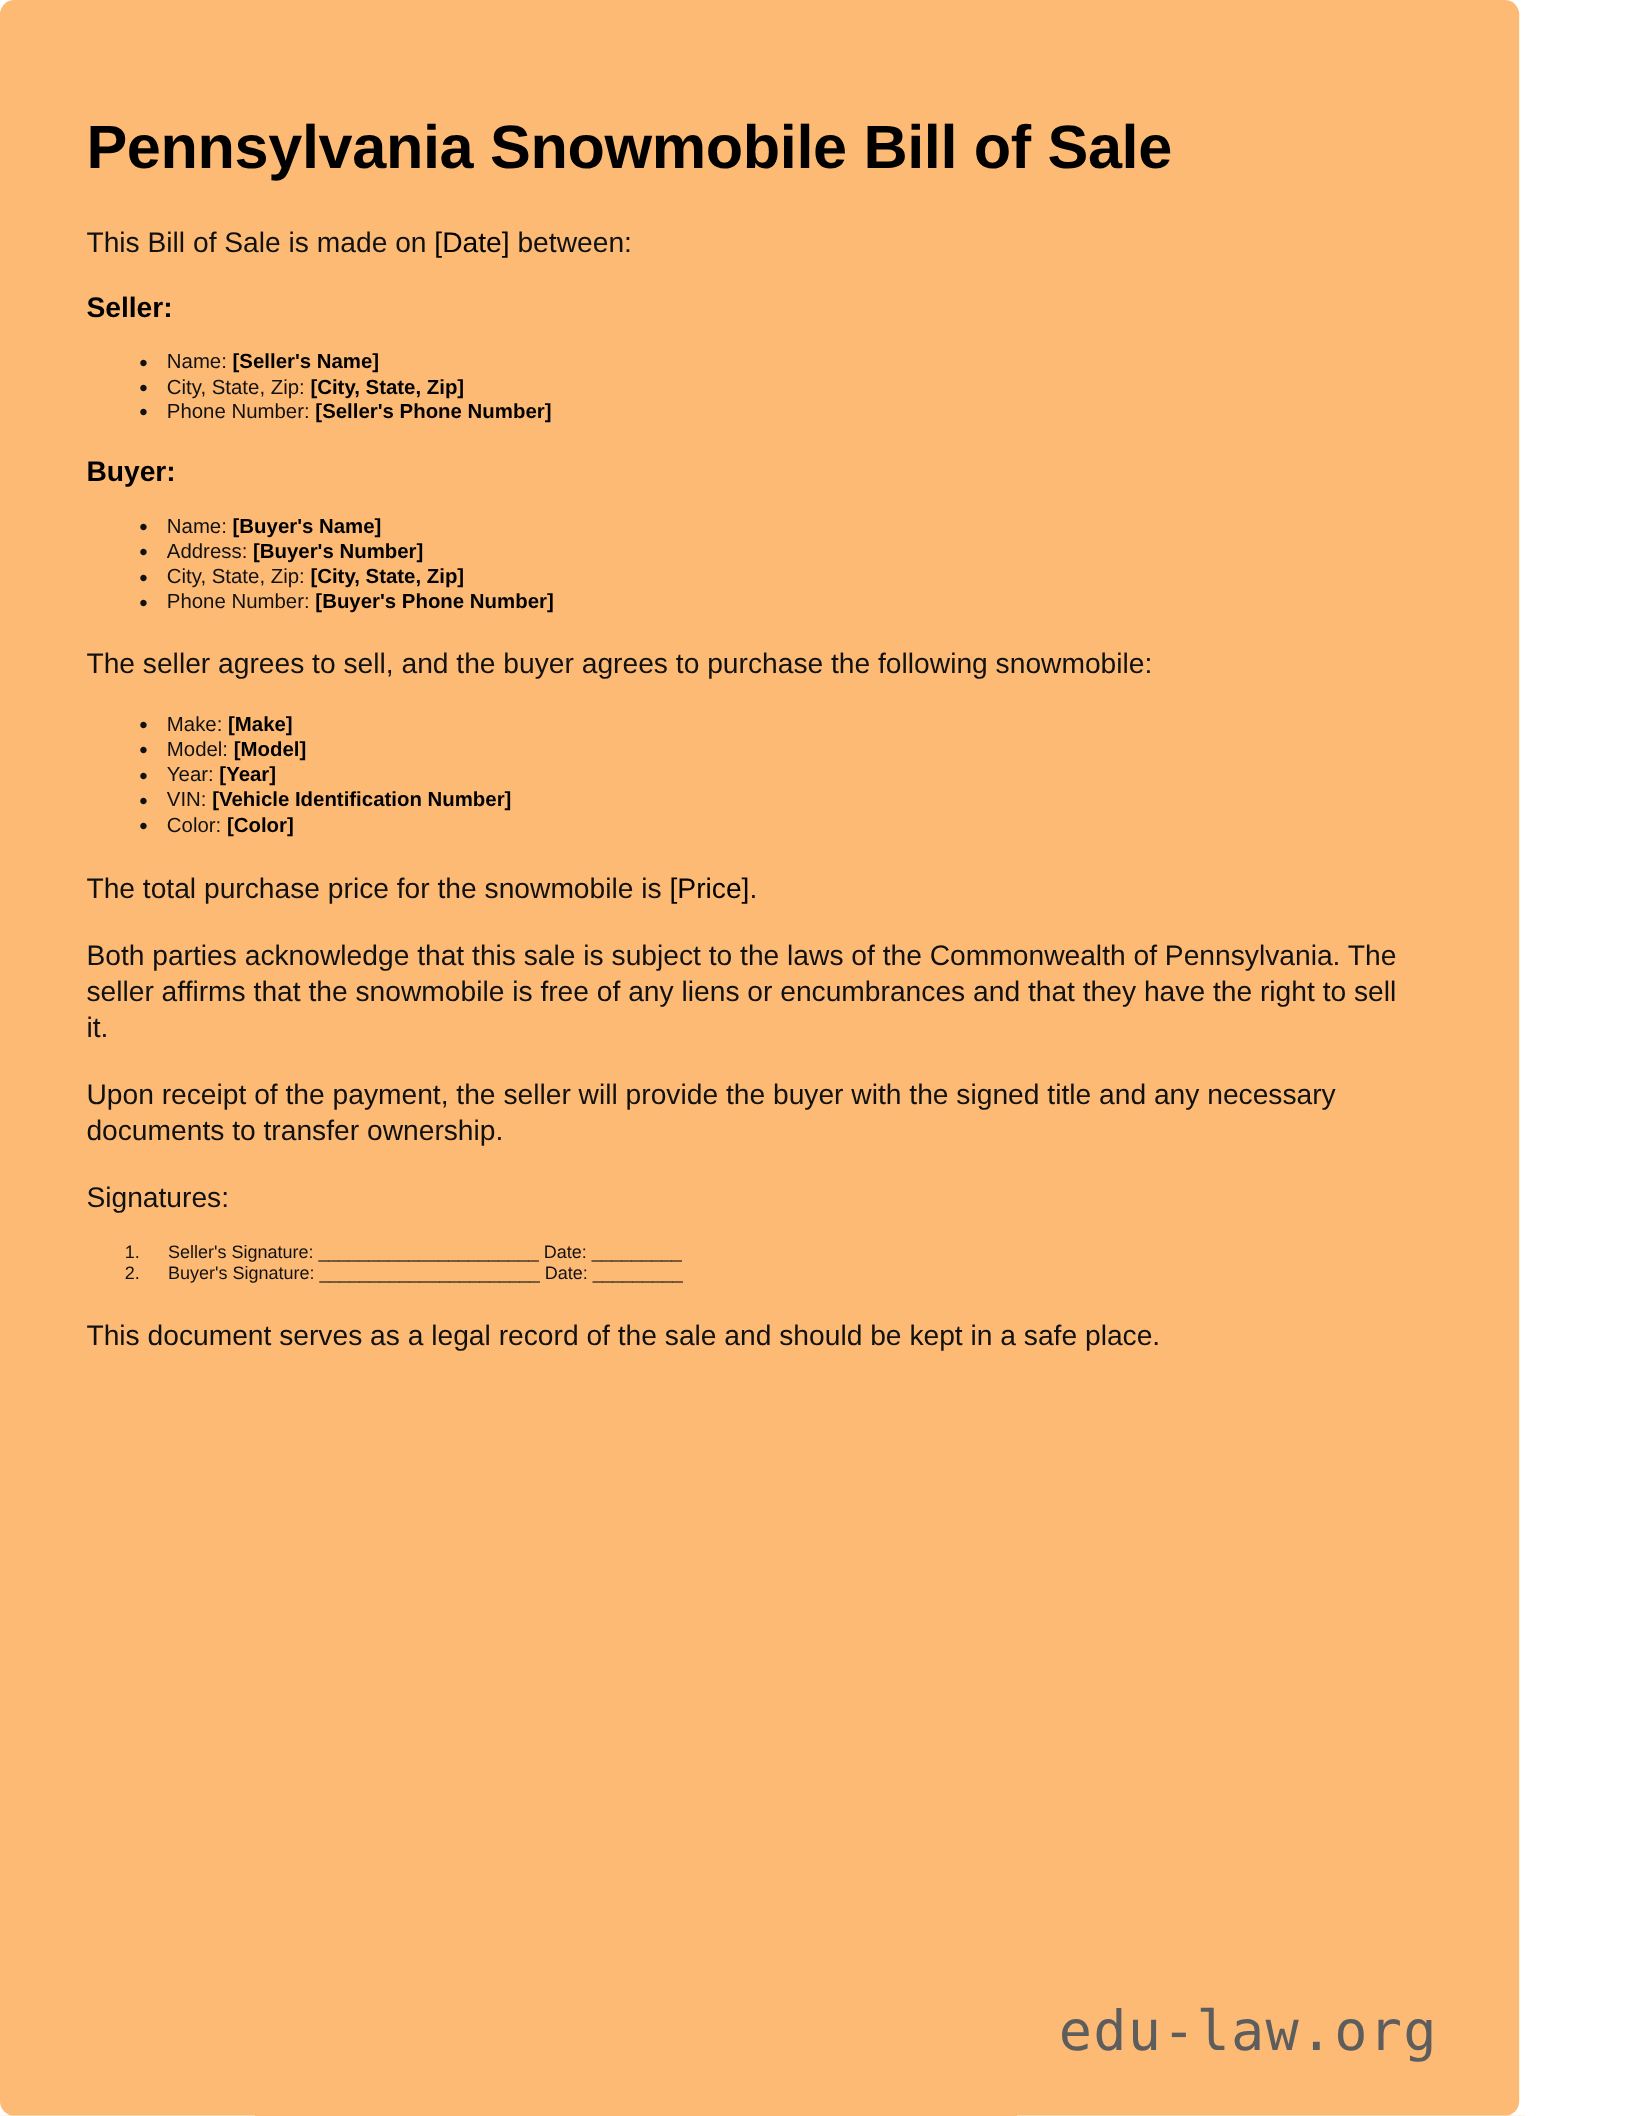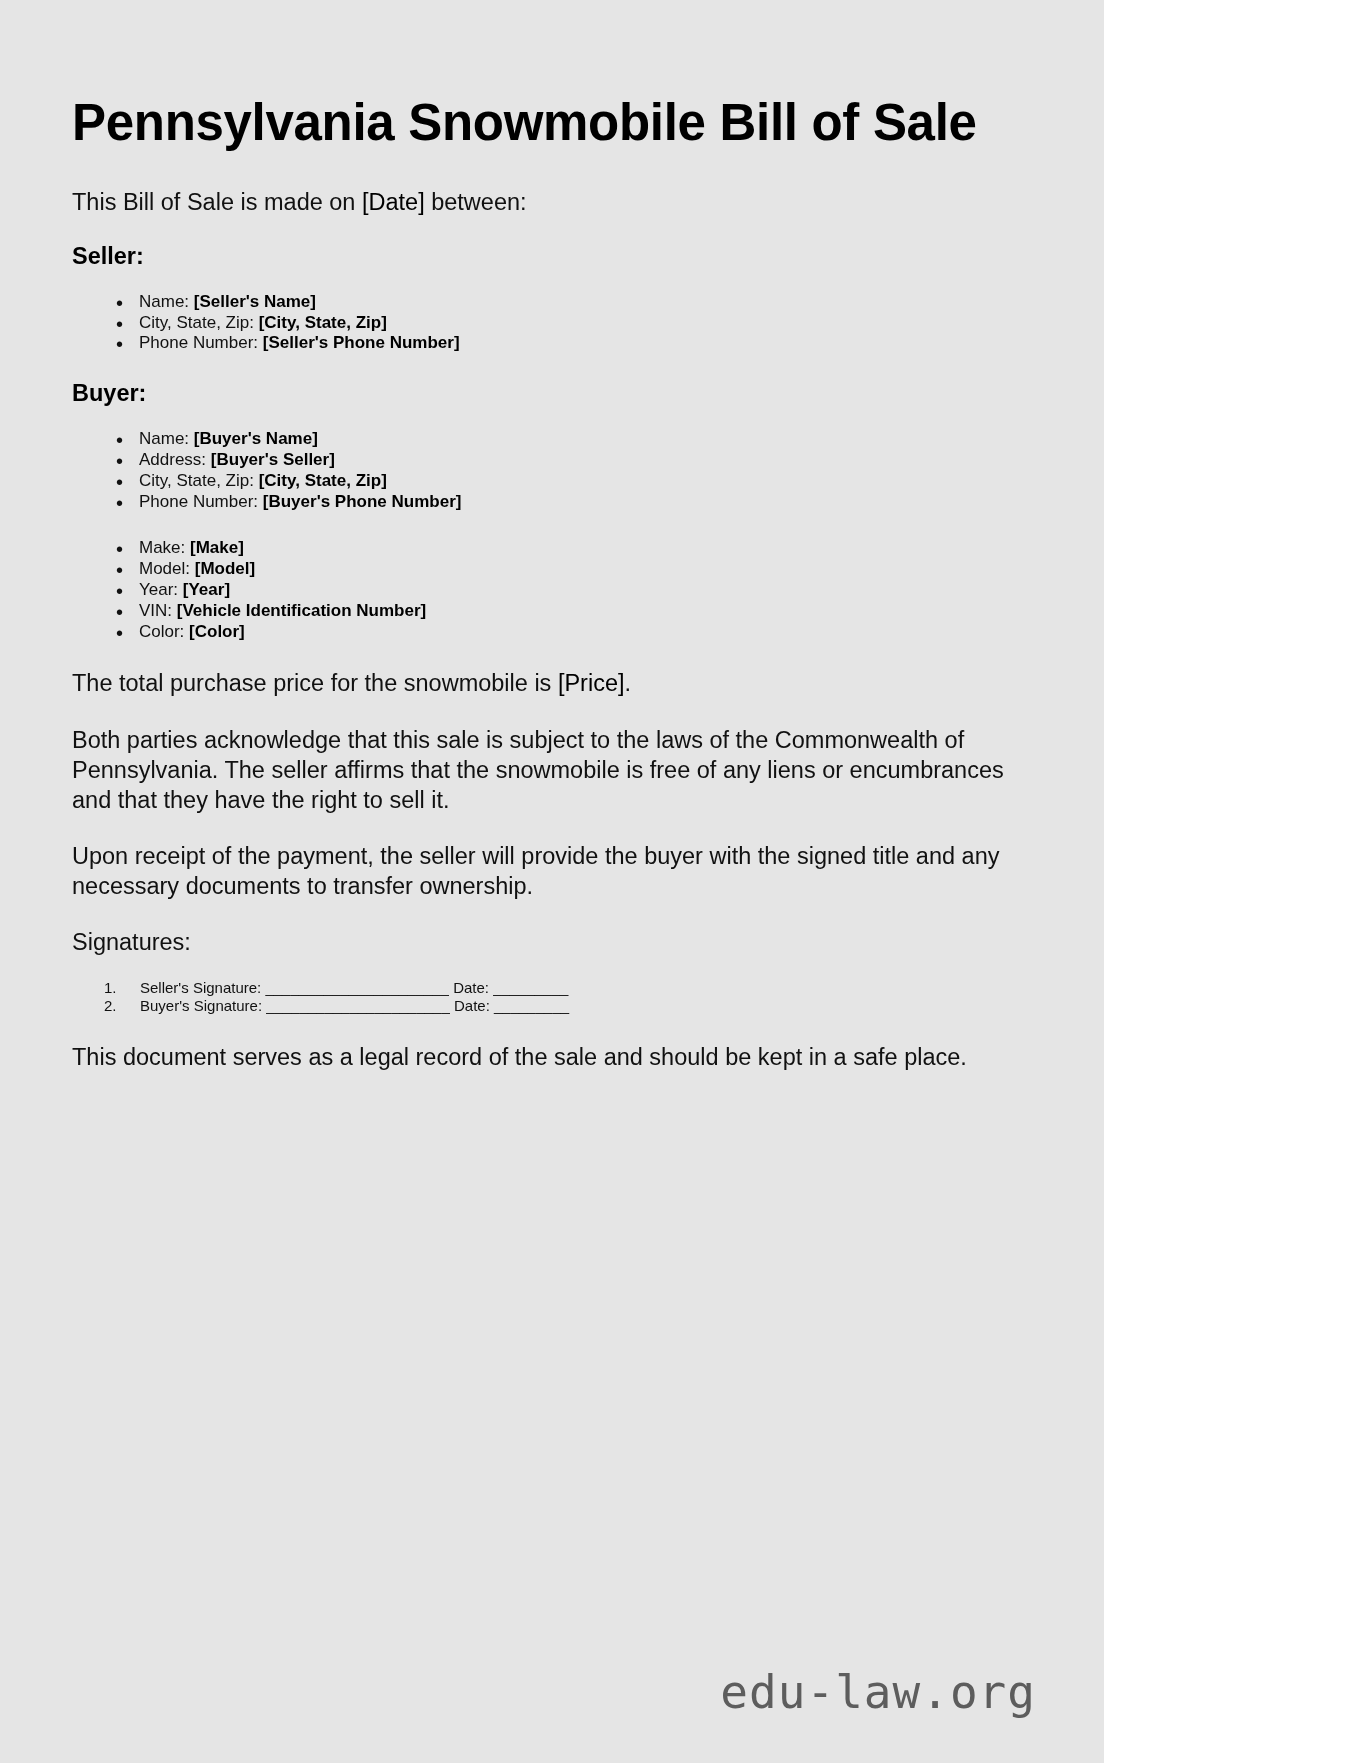--- a/index.html
+++ b/index.html
@@ -12,25 +12,26 @@
     height: 1763px;
     font-family: "Liberation Sans", sans-serif;
     color: #000000;
     position: relative;
     overflow: hidden;
   }
   .page {
     position: absolute;
     left: 0;
     top: 0;
-    width: 1104px;
+    width: 1266px;
     height: 1763px;
-    background: #e5e5e5;
+    background: #fdba74;
     box-sizing: border-box;
     padding: 72px 80px 0 72px;
+    border-radius: 12px;
   }
   .doc-title {
     font-size: 51px;
     font-weight: bold;
     letter-spacing: -0.3px;
     line-height: 1.15;
     margin: 22px 0 34px 0;
     color: #000;
   }
   p.para {
@@ -121,25 +122,26 @@
   <ul class="bullets">
     <li><span>Name: </span><b>[Seller's Name]</b></li>
     <li><span>City, State, Zip: </span><b>[City, State, Zip]</b></li>
     <li><span>Phone Number: </span><b>[Seller's Phone Number]</b></li>
   </ul>
 
   <div class="section-label">Buyer:</div>
 
   <ul class="bullets">
     <li><span>Name: </span><b>[Buyer's Name]</b></li>
-    <li><span>Address: </span><b>[Buyer's Seller]</b></li>
+    <li><span>Address: </span><b>[Buyer's Number]</b></li>
     <li><span>City, State, Zip: </span><b>[City, State, Zip]</b></li>
     <li><span>Phone Number: </span><b>[Buyer's Phone Number]</b></li>
   </ul>
 
+  <p class="para">The seller agrees to sell, and the buyer agrees to purchase the following snowmobile:</p>
 
   <ul class="bullets">
     <li><span>Make: </span><b>[Make]</b></li>
     <li><span>Model: </span><b>[Model]</b></li>
     <li><span>Year: </span><b>[Year]</b></li>
     <li><span>VIN: </span><b>[Vehicle Identification Number]</b></li>
     <li><span>Color: </span><b>[Color]</b></li>
   </ul>
 
   <p class="para"><span>The total purchase price for the snowmobile is </span><b class="ph">[Price]</b><span>.</span></p>

